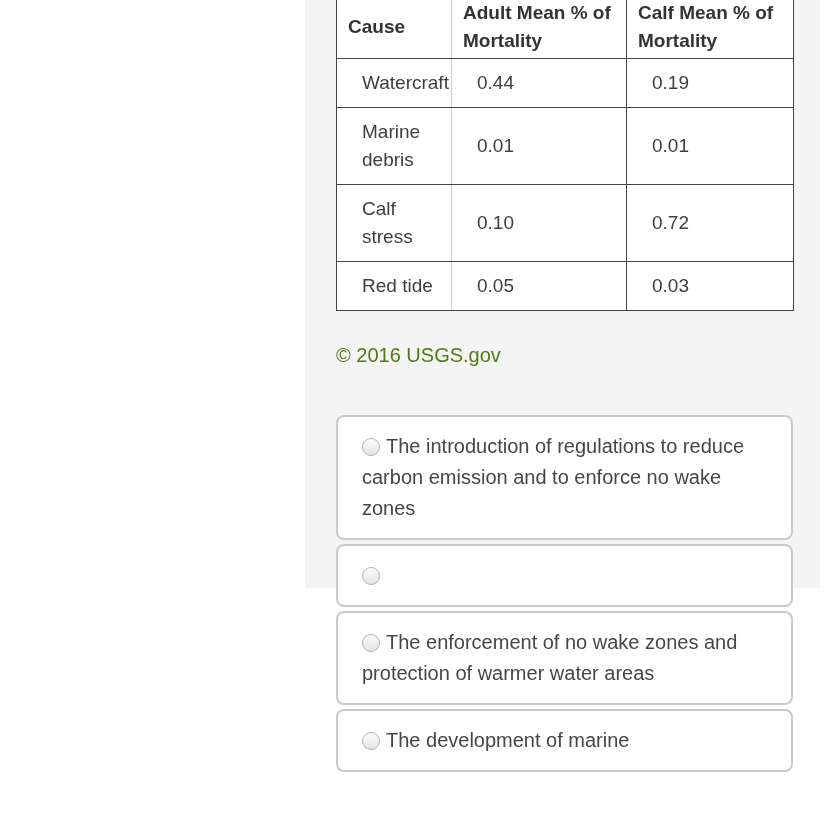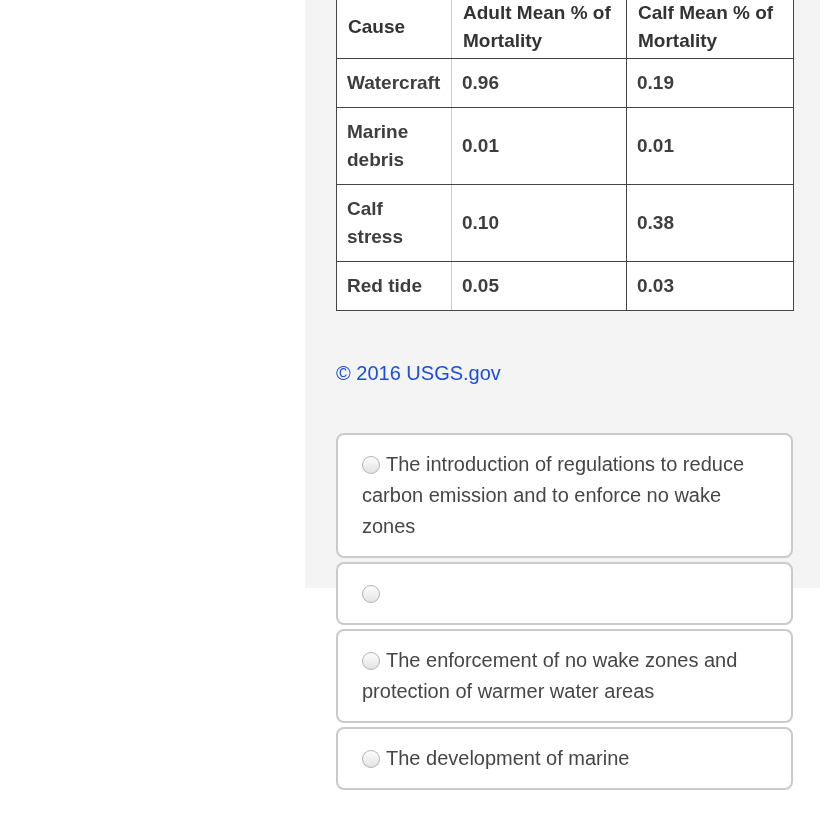--- a/index.html
+++ b/index.html
@@ -38,35 +38,34 @@
     vertical-align: middle;
     font-weight: normal;
   }
   table.mortality-table th {
     padding: 3px 11px;
     line-height: 28px;
     font-weight: bold;
     color: #333333;
   }
   table.mortality-table td {
-    padding: 10px 8px 10px 10px;
+    padding: 10px 8px 10px 25px;
     line-height: 28px;
-    font-weight: bold;
   }
   
   table.mortality-table th:first-child,
   table.mortality-table td:first-child {
     border-right-color: #cccccc;
   }
   
   .attribution {
-    margin-top: 50px;
+    margin-top: 32px;
     font-size: 20px;
     line-height: 24px;
-    color: #1d4ed8;
+    color: #4d7c0f;
   }
   
   .options {
     margin-top: 48px;
     width: 457px;
   }
   .option {
     display: block;
     background: #ffffff;
     border: 2px solid #cacaca;
@@ -103,32 +102,32 @@
       <thead>
         <tr>
           <th>Cause</th>
           <th>Adult Mean % of Mortality</th>
           <th>Calf Mean % of Mortality</th>
         </tr>
       </thead>
       <tbody>
         <tr>
           <td>Watercraft</td>
-          <td>0.96</td>
+          <td>0.44</td>
           <td>0.19</td>
         </tr>
         <tr>
           <td>Marine debris</td>
           <td>0.01</td>
           <td>0.01</td>
         </tr>
         <tr>
           <td>Calf stress</td>
           <td>0.10</td>
-          <td>0.38</td>
+          <td>0.72</td>
         </tr>
         <tr>
           <td>Red tide</td>
           <td>0.05</td>
           <td>0.03</td>
         </tr>
       </tbody>
     </table>
 
     <div class="attribution">© 2016 USGS.gov</div>

